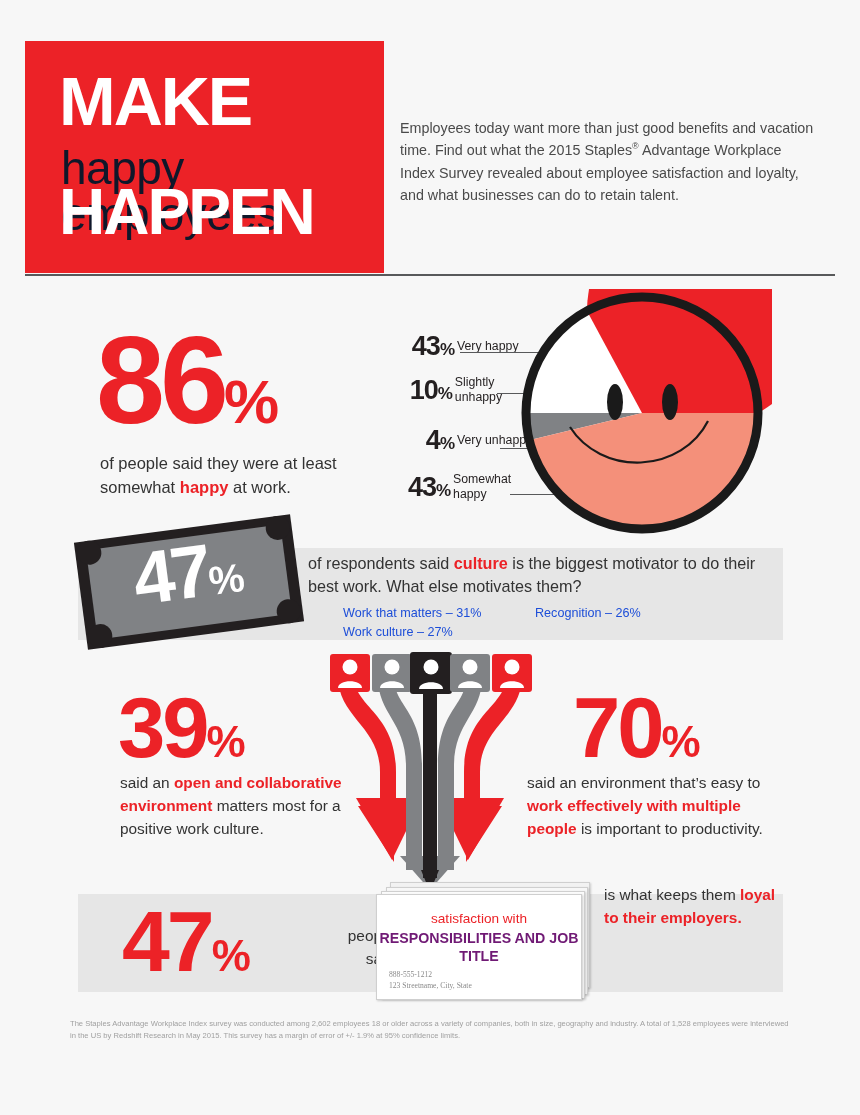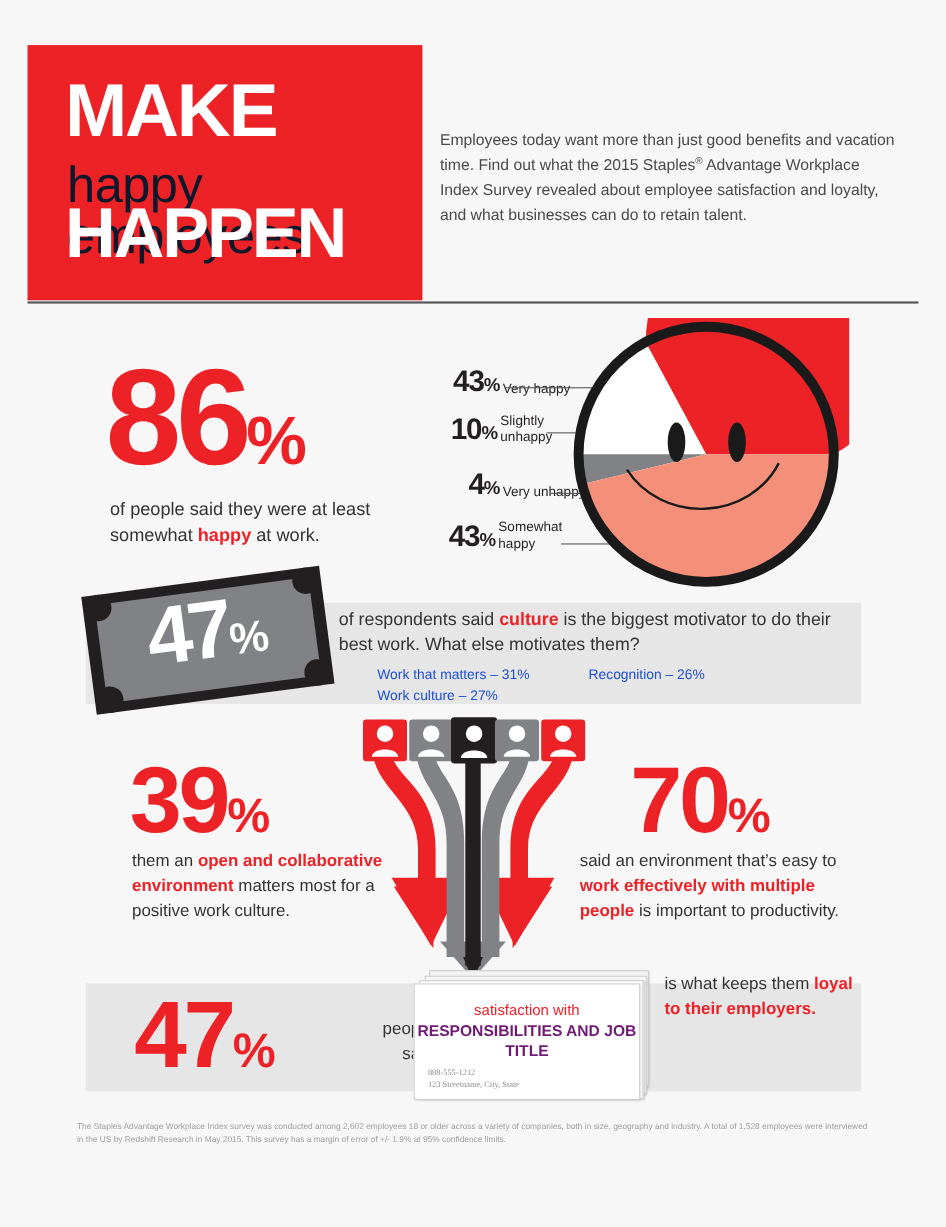--- a/index.html
+++ b/index.html
@@ -106,21 +106,21 @@
   
   .pie-labels {
     position: absolute;
     left: 392px;
     top: 333px;
     width: 150px;
   }
   .pie-label-row {
     position: absolute;
     display: flex;
-    align-items: flex-end;
+    align-items: center;
     width: 150px;
   }
   .pie-label-row .num {
     font-size: 27px;
     font-weight: bold;
     color: #231f20;
     letter-spacing: -1px;
     text-align: right;
     width: 62px;
     line-height: 1;
@@ -503,21 +503,21 @@
       <rect x="170" y="6" width="40" height="38" rx="3" fill="#ec2227"></rect>
       <circle cx="190" cy="19" r="7.5" fill="#ffffff"></circle>
       <path d="M178,40 C178,31 202,31 202,40 Z" fill="#ffffff"></path>
     </g>
   </svg>
 
   <div class="big-39">
     <span>39</span><span class="pct">%</span>
   </div>
   <div class="text-39">
-    <span>them an </span><b>open and collaborative environment</b><span> matters most for a positive work culture.</span>
+    <span>said an </span><b>open and collaborative environment</b><span> matters most for a positive work culture.</span>
   </div>
 
   <div class="big-70">
     <span>70</span><span class="pct">%</span>
   </div>
   <div class="text-70">
     <span>said an environment that’s easy to </span><b>work effectively with multiple people</b><span> is important to productivity.</span>
   </div>
 
   <div class="band-38"></div>

